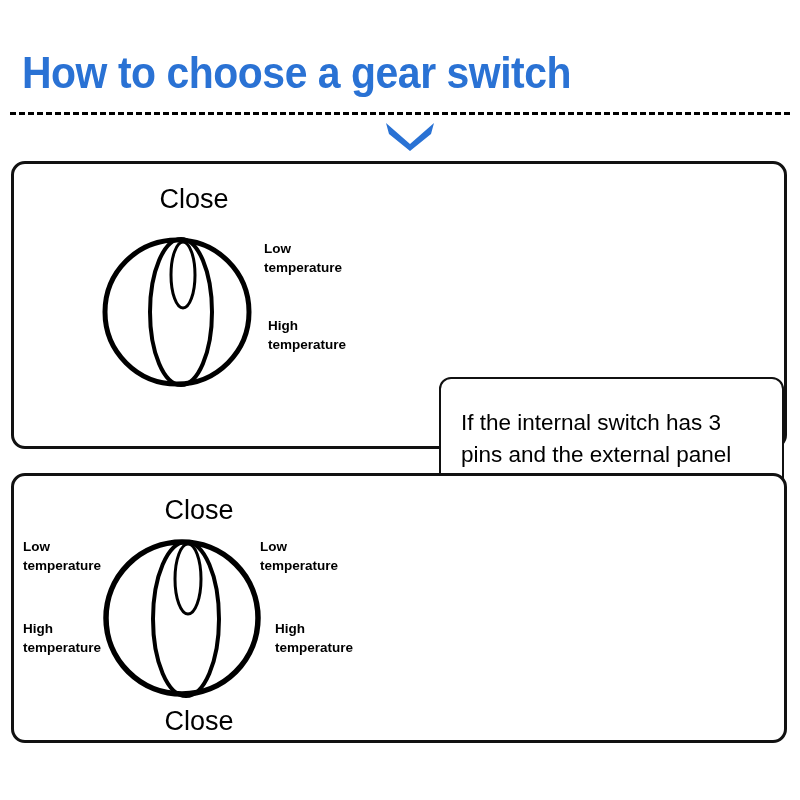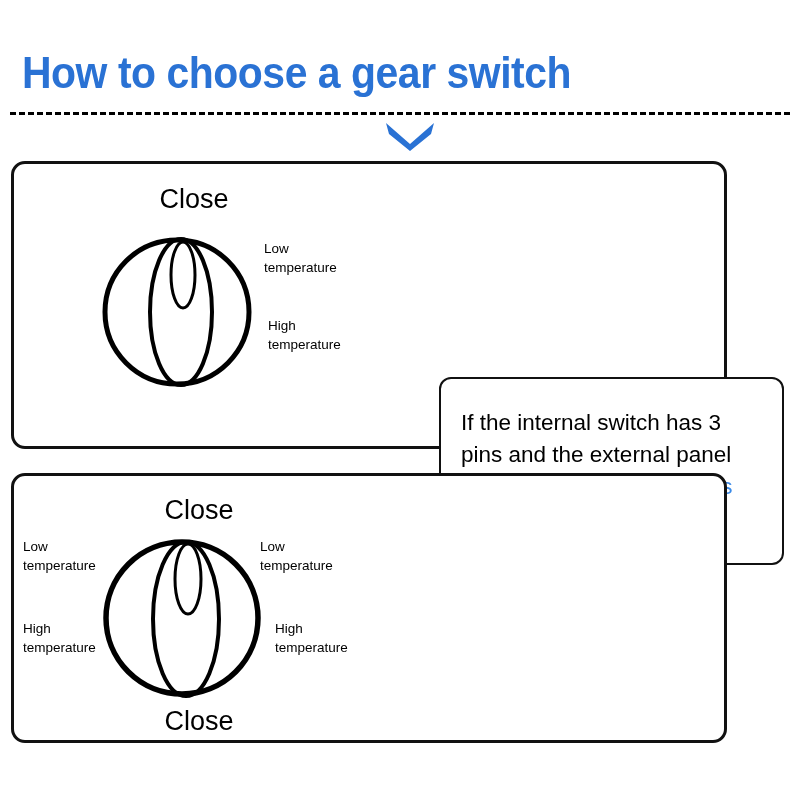--- a/index.html
+++ b/index.html
@@ -43,21 +43,21 @@
     left: 385px;
     top: 122px;
     width: 50px;
     height: 30px;
   }
 
   
   .panel {
     position: absolute;
     left: 11px;
-    width: 716px;
+    width: 776px;
     border: 3px solid #111111;
     border-radius: 14px;
     box-sizing: border-box;
     background: #ffffff;
   }
   #panel-1 { top: 161px; height: 288px; }
   #panel-2 { top: 473px; height: 270px; }
 
   
   .dial-wrap {
@@ -75,20 +75,21 @@
     text-align: center;
     white-space: nowrap;
     line-height: 1;
   }
   .temp-label {
     position: absolute;
     font-size: 13.5px;
     color: #000000;
     line-height: 1.38;
     white-space: nowrap;
+    font-weight: bold;
   }
   .temp-label.right-col { text-align: left; }
 
   
   .textbox {
     position: absolute;
     border: 2.5px solid #111111;
     border-radius: 12px;
     box-sizing: border-box;
     background: #ffffff;

